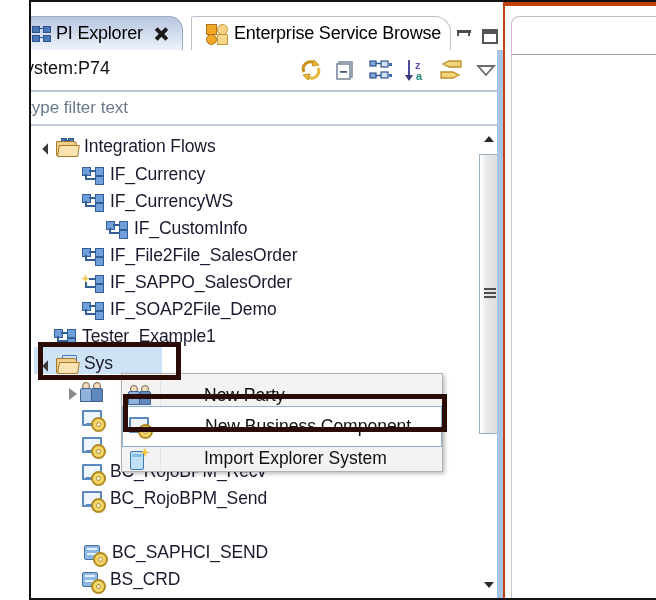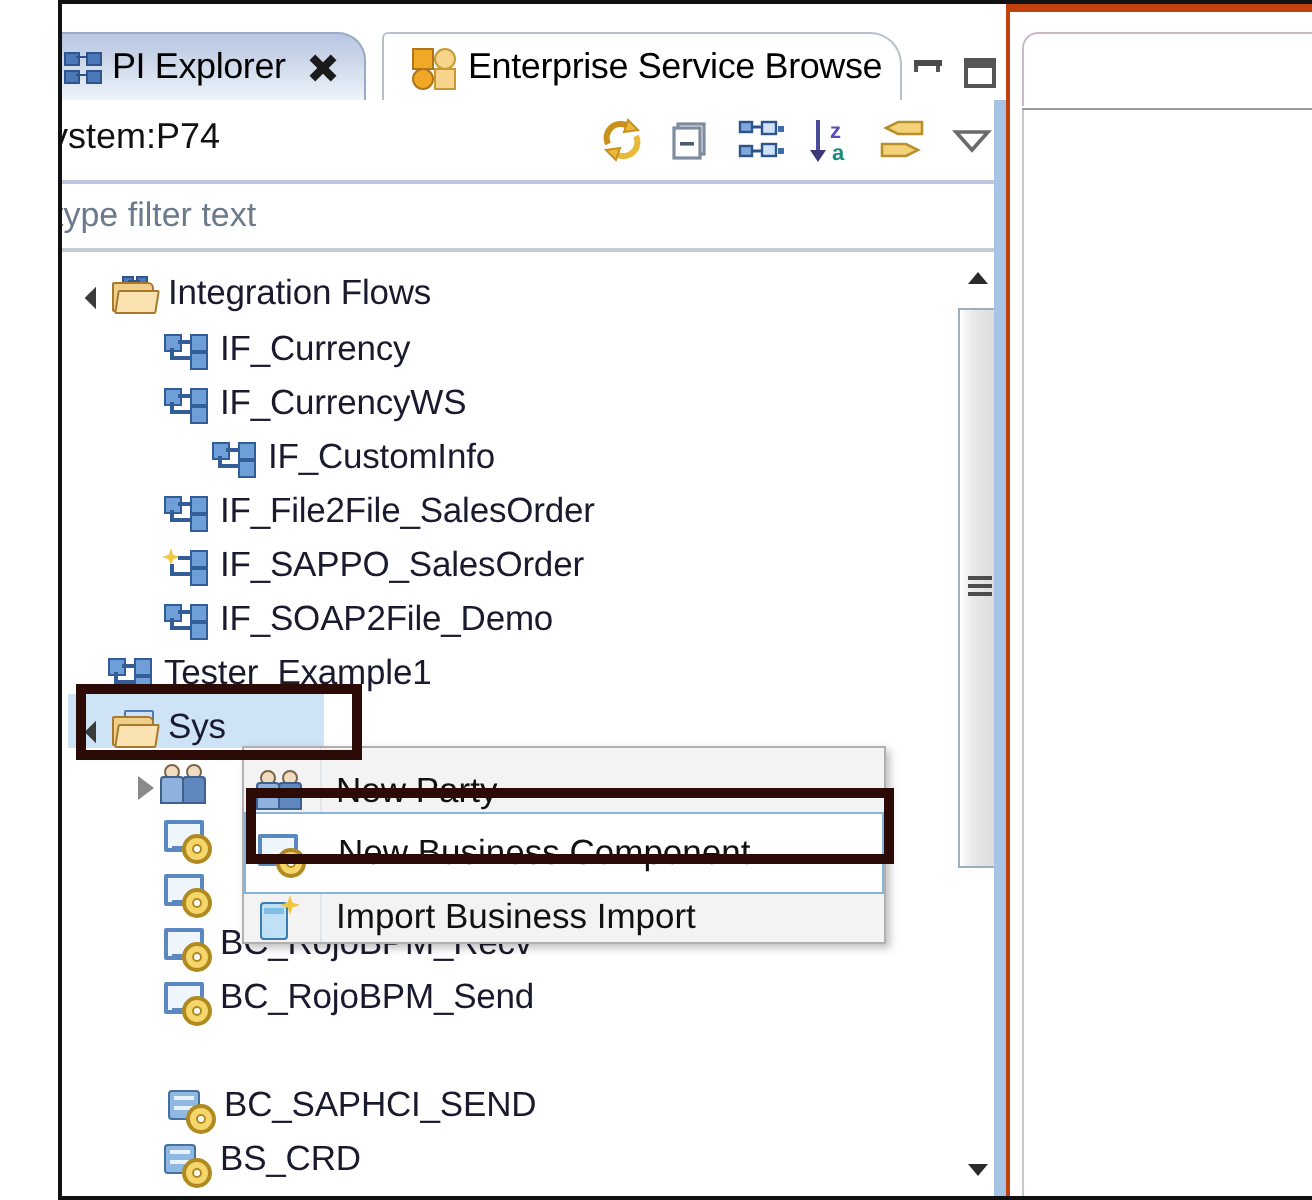--- a/index.html
+++ b/index.html
@@ -131,21 +131,21 @@
     background:linear-gradient(to right,#ffffff 0%,#e9e9e9 35%,#dcdcdc 100%);
     border:1px solid #9bb0bf;box-sizing:border-box;}
   .vs-grip{position:absolute;left:4px;top:50%;margin-top:-6px;width:12px;height:12px;}
   .vs-grip i{position:absolute;left:0;width:12px;height:2px;background:#4d4d4d;}
   .vs-right-rail{position:absolute;left:466px;top:48px;width:6px;height:548px;background:#a8c4e4;}
 
   
   .ctxmenu{position:absolute;left:90px;top:371px;width:320px;height:97px;background:#f3f3f3;border:1px solid #b0b0b0;box-shadow:2px 2px 4px rgba(0,0,0,.25);}
   .ctx-gutter{position:absolute;left:0;top:0;width:38px;height:100%;background:#f3f3f3;}
   .ctx-gutter-line{position:absolute;left:38px;top:0;width:1px;height:100%;background:#dfe6ee;}
-  .mi{position:absolute;left:0;width:320px;height:41px;display:flex;align-items:center;}
+  .mi{position:absolute;left:0;width:320px;height:41px;display:flex;align-items:center;gap:36px;}
   .mi .mi-ico{width:26px;height:22px;position:relative;flex:0 0 auto;margin-left:6px;margin-right:14px;}
   .mi .mi-lbl{font-size:17.5px;color:#111;white-space:nowrap;}
   .mi-hl{background:#ffffff;border:1px solid #8ab3dc;box-sizing:border-box;}
 
   
   .ico-import{width:22px;height:22px;position:relative;}
   .ico-import .cyl{position:absolute;left:2px;top:3px;width:12px;height:17px;background:#bfe0f5;border:1px solid #3c7cb0;border-radius:2px;}
   .ico-import .cyl:before{content:"";position:absolute;left:1px;top:2px;width:10px;height:3px;background:#7fc0e8;}
   .ico-import .spark{position:absolute;left:12px;top:0px;width:10px;height:10px;background:#f2c73d;clip-path:polygon(50% 0,62% 38%,100% 50%,62% 62%,50% 100%,38% 62%,0 50%,38% 38%);}
 
@@ -491,21 +491,21 @@
         </span>
         <span class="mi-lbl">New Business Component</span>
       </div>
 
       <div class="mi" style="top:64px;">
         <span class="mi-ico">
           <span class="ico-import">
             <span class="cyl"></span><span class="spark"></span>
           </span>
         </span>
-        <span class="mi-lbl">Import Business Import</span>
+        <span class="mi-lbl">Import Explorer System</span>
       </div>
     </div>
 
     <div class="anno anno-sys"></div>
     <div class="anno anno-nbc"></div>
   </div>
 
   <div class="right-panel">
     <div class="rp-tabtop"></div>
     <div class="rp-sep"></div>

